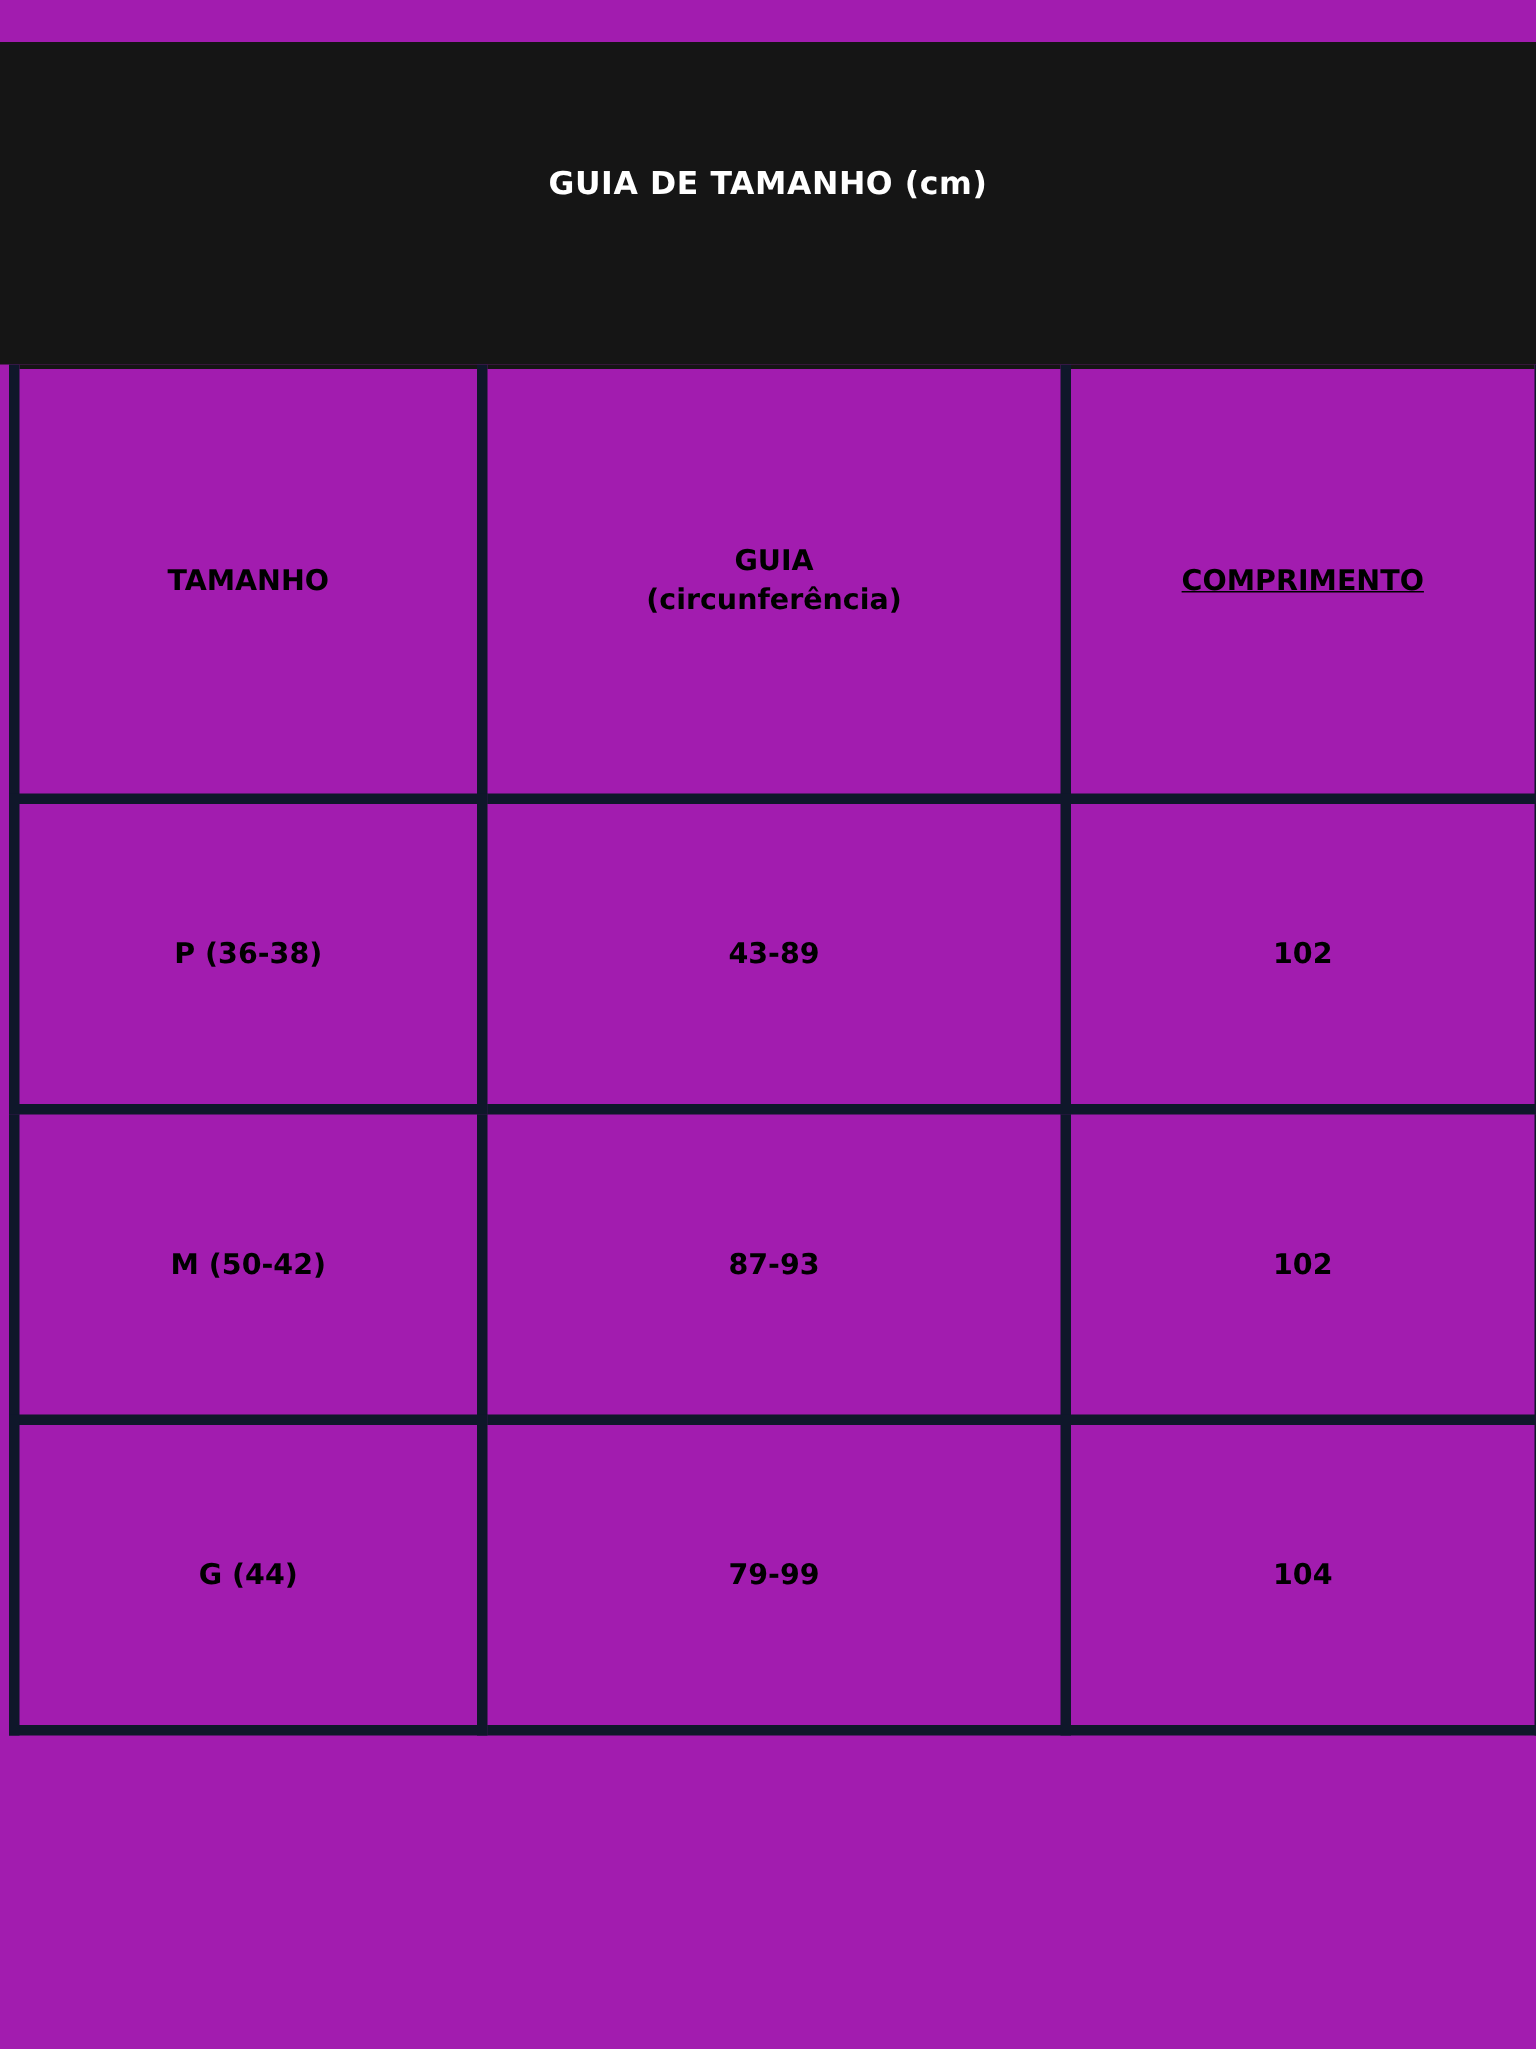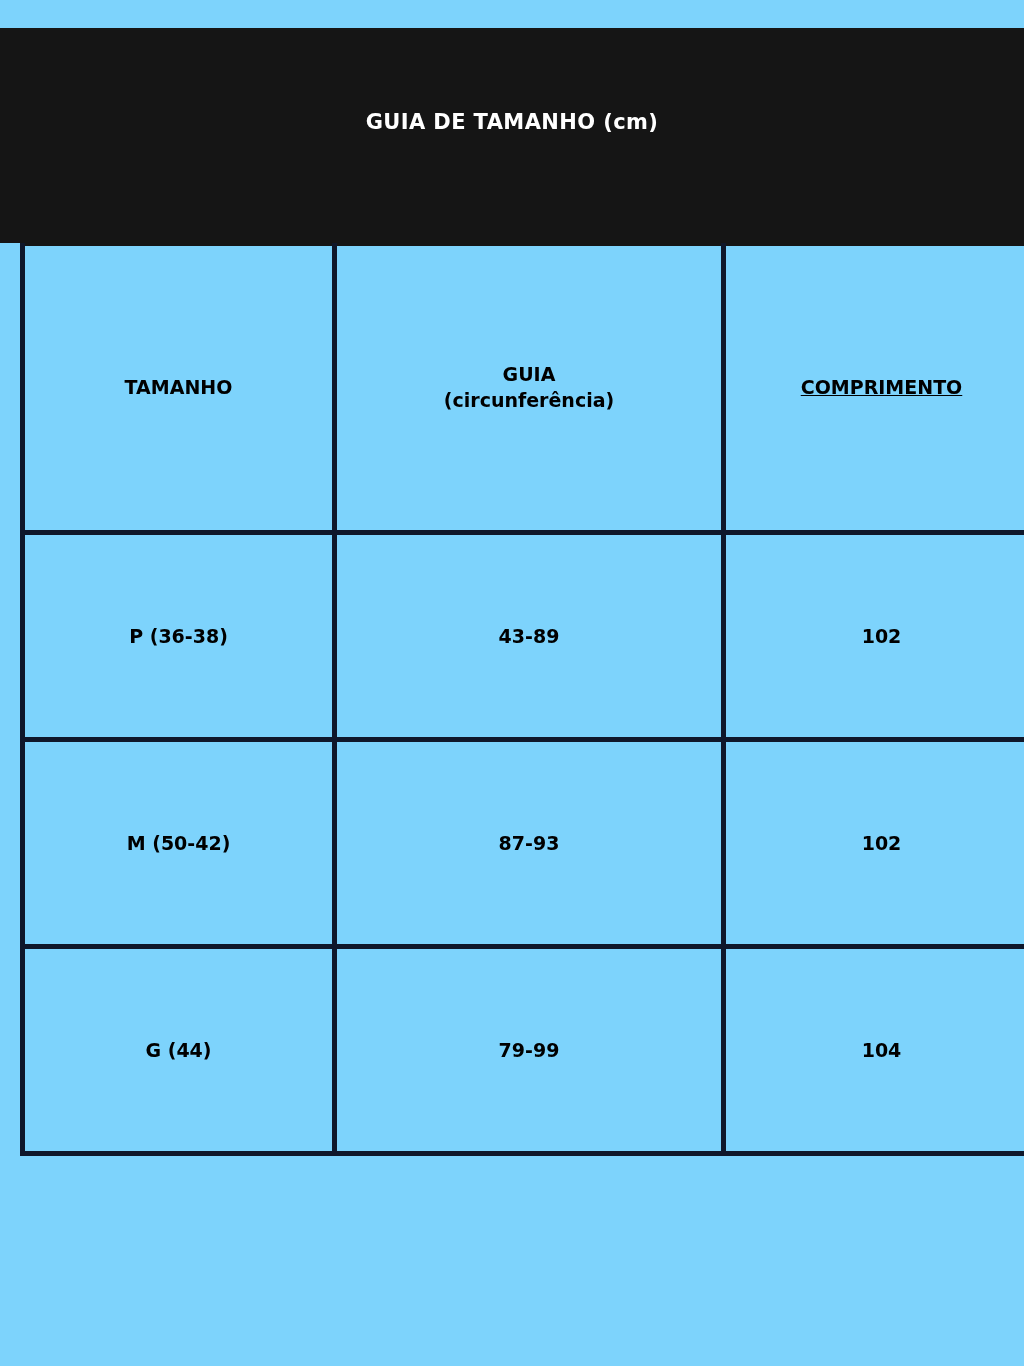--- a/index.html
+++ b/index.html
@@ -13,21 +13,21 @@
     height: 1366px;
     font-family: "DejaVu Sans", "Liberation Sans", sans-serif;
     color: #000000;
     overflow: hidden;
   }
 
   .page {
     position: relative;
     width: 1024px;
     height: 1366px;
-    background: #7dd3fc;
+    background: #a21caf;
   }
 
   
   .header-band {
     position: absolute;
     left: 0;
     top: 28px;
     width: 1024px;
     height: 215px;
     background: #151515;
@@ -41,33 +41,33 @@
     font-size: 21px;
     font-weight: bold;
     letter-spacing: 0.4px;
     text-align: center;
     line-height: 1.2;
   }
 
   
   .table-wrap {
     position: absolute;
-    left: 16px;
+    left: 2px;
     top: 243px;
     width: 840px;
   }
   table.size-table {
     border-collapse: collapse;
     width: 1017px;
     margin-left: 4px;
     table-layout: fixed;
   }
   table.size-table td,
   table.size-table th {
-    border: 5px solid #0f172a;
+    border: 7px solid #0f172a;
     text-align: center;
     vertical-align: middle;
     font-weight: bold;
     color: #000000;
   }
   table.size-table th {
     font-size: 19px;
     line-height: 1.35;
     height: 288px;
     padding: 4px 6px;

